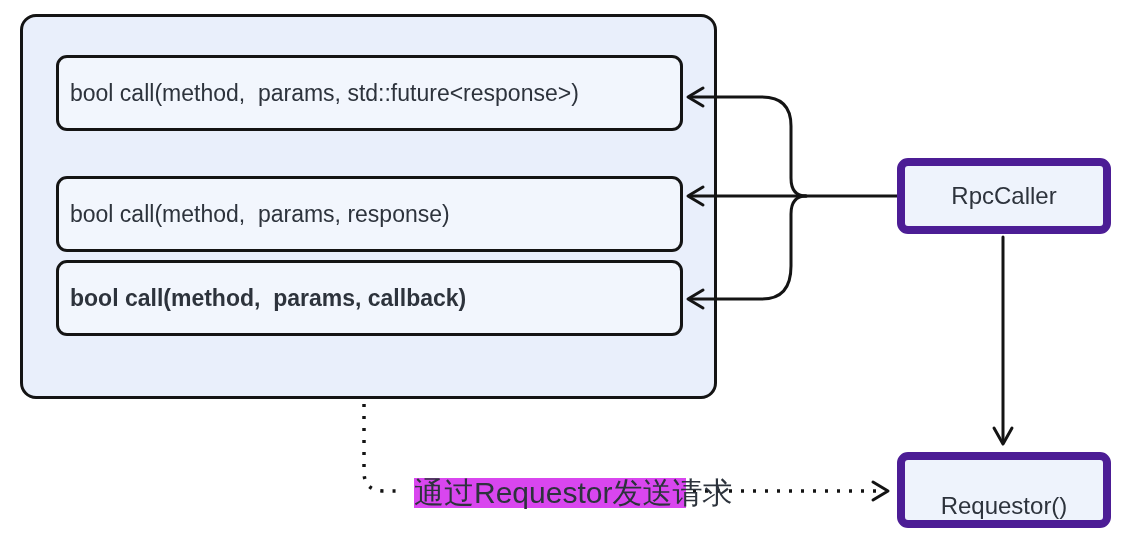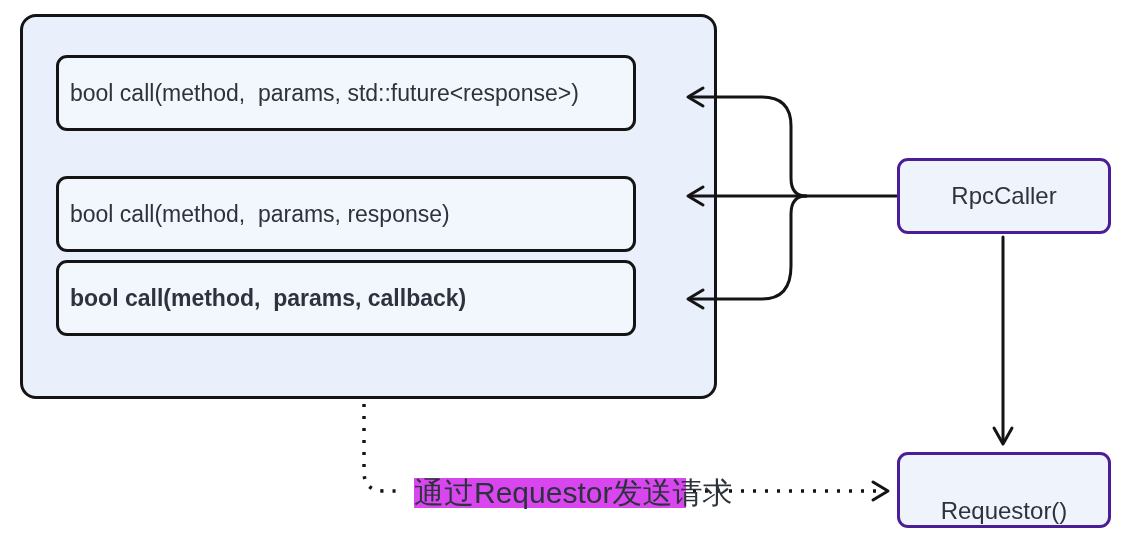--- a/index.html
+++ b/index.html
@@ -23,41 +23,41 @@
     position: absolute;
     left: 20px; top: 14px;
     width: 697px; height: 385px;
     background: #e9effb;
     border: 3px solid #141414;
     border-radius: 16px;
   }
   .method-box {
     position: absolute;
     left: 56px;
-    width: 580px;
+    width: 627px;
     height: 76px;
     background: #f2f6fd;
     border: 3px solid #141414;
     border-radius: 11px;
     display: flex;
     align-items: center;
     padding-left: 11px;
   }
   .method-box .label {
     font-size: 23px;
     white-space: pre;
     color: #2d333c;
   }
   .node {
     position: absolute;
     left: 897px;
     width: 214px;
     height: 76px;
     background: #eef3fc;
-    border: 3px solid #4c1d95;
+    border: 8px solid #4c1d95;
     border-radius: 11px;
     display: flex;
     align-items: center;
     justify-content: center;
   }
   .node .label {
     font-size: 24px;
     color: #2d333c;
   }
   .edge-label {

